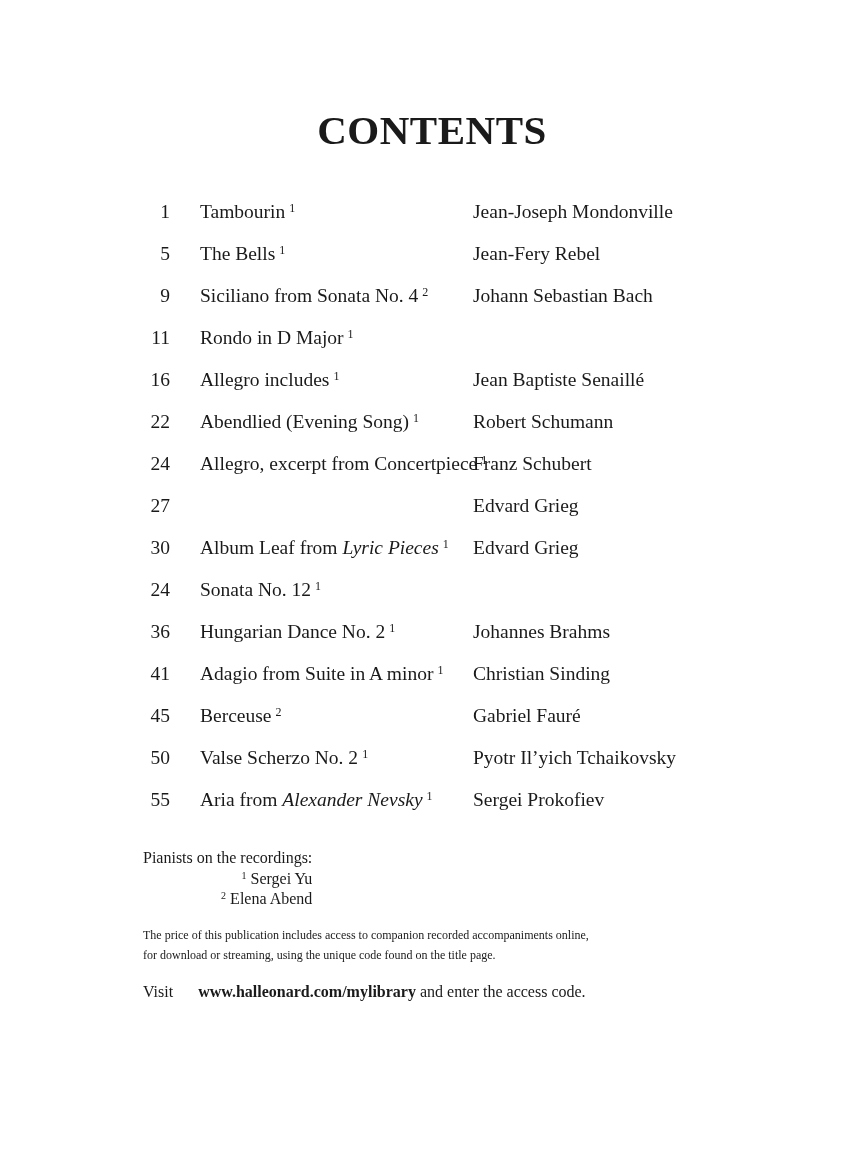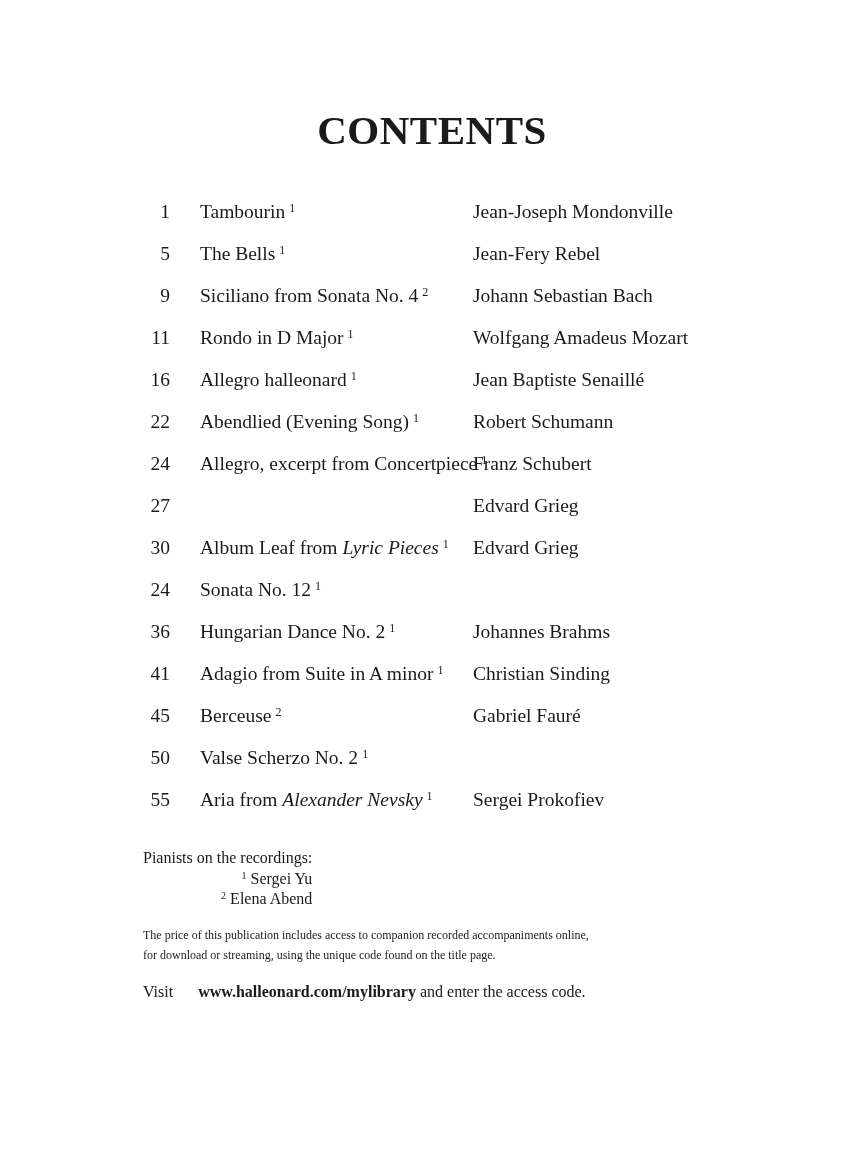--- a/index.html
+++ b/index.html
@@ -105,26 +105,25 @@
 
     <div class="row">
       <span class="num">9</span>
       <span class="tt"><span>Siciliano from Sonata No. 4</span><sup>2</sup></span>
       <span class="comp">Johann Sebastian Bach</span>
     </div>
 
     <div class="row">
       <span class="num">11</span>
       <span class="tt"><span>Rondo in D Major</span><sup>1</sup></span>
-      <span class="comp">Wolfgang Amadeus Mozart</span>
     </div>
 
     <div class="row">
       <span class="num">16</span>
-      <span class="tt"><span>Allegro halleonard</span><sup>1</sup></span>
+      <span class="tt"><span>Allegro includes</span><sup>1</sup></span>
       <span class="comp">Jean Baptiste Senaillé</span>
     </div>
 
     <div class="row">
       <span class="num">22</span>
       <span class="tt"><span>Abendlied (Evening Song)</span><sup>1</sup></span>
       <span class="comp">Robert Schumann</span>
     </div>
 
     <div class="row">
@@ -163,20 +162,21 @@
 
     <div class="row">
       <span class="num">45</span>
       <span class="tt"><span>Berceuse</span><sup>2</sup></span>
       <span class="comp">Gabriel Fauré</span>
     </div>
 
     <div class="row">
       <span class="num">50</span>
       <span class="tt"><span>Valse Scherzo No. 2</span><sup>1</sup></span>
+      <span class="comp">Pyotr Il’yich Tchaikovsky</span>
     </div>
 
     <div class="row">
       <span class="num">55</span>
       <span class="tt"><span>Aria from </span><span class="it">Alexander Nevsky</span><sup>1</sup></span>
       <span class="comp">Sergei Prokofiev</span>
     </div>
   </div>
 
   <div class="footnotes">

